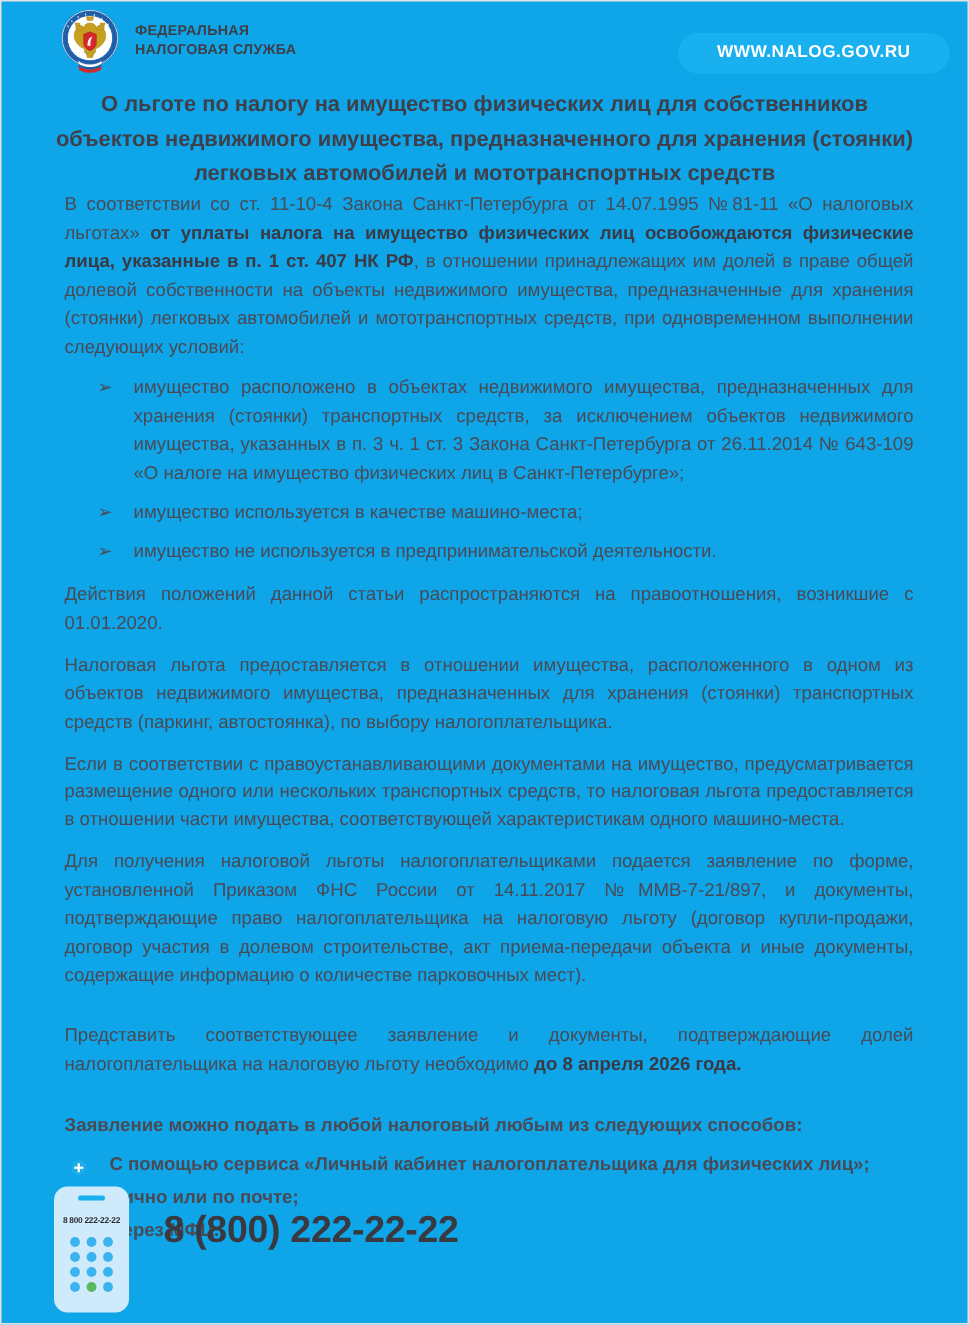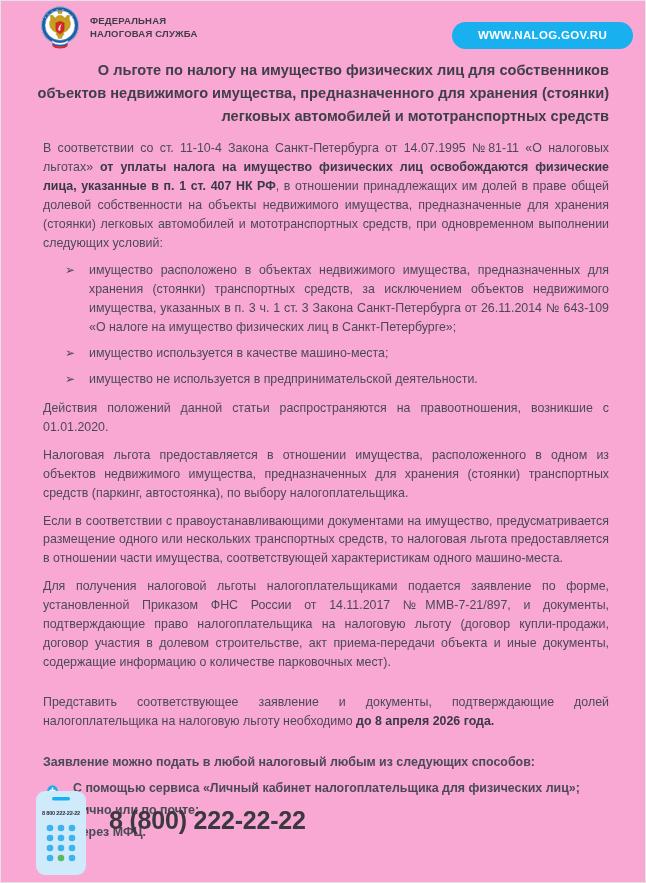--- a/index.html
+++ b/index.html
@@ -14,21 +14,21 @@
     color: #4a4a55;
     overflow: hidden;
     position: relative;
   }
   .page {
     width: 646px;
     height: 883px;
     box-sizing: border-box;
     border: 1px solid #e3e3e6;
     position: relative;
-    background: #f9a8d4;
+    background: #0ea5e9;
   }
 
   
   .header {
     height: 52px;
     display: flex;
     align-items: center;
     padding: 0 12px 0 38px;
     box-sizing: border-box;
   }
@@ -62,31 +62,30 @@
     white-space: nowrap;
     border: none;
     cursor: pointer;
     font-family: inherit;
     margin-top: 16px;
   }
 
   
   .title {
     margin: 6px 36px 0 36px;
-    text-align: right;
+    text-align: center;
     font-size: 14.6px;
     font-weight: bold;
     line-height: 1.56;
     color: #3f3f49;
   }
 
   
   .content {
     padding: 0 36px 0 42px;
-    margin-top: 12px;
   }
   p.para {
     margin: 0 0 9px 0;
     font-size: 12.4px;
     line-height: 1.52;
     text-align: justify;
     text-justify: inter-word;
     color: #4a4a55;
   }
   p.para.tight { margin-bottom: 7px; font-weight: bold; }

